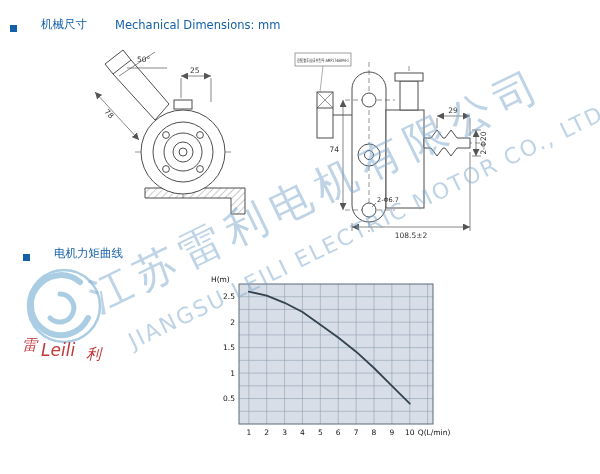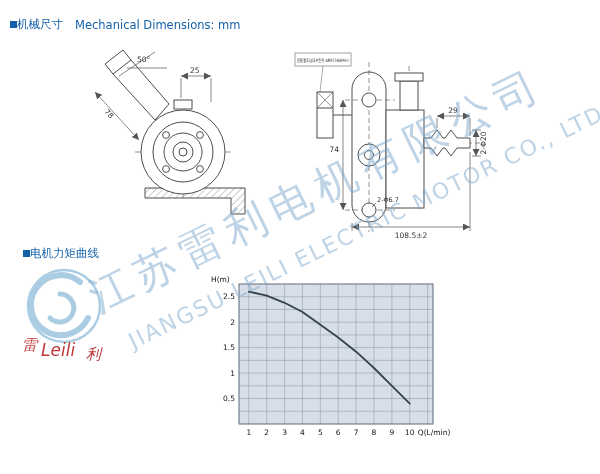--- a/index.html
+++ b/index.html
@@ -1,21 +1,21 @@
 <!DOCTYPE html>
 <html><head>
 <meta charset="utf-8">
 <style>
   *{margin:0;padding:0;box-sizing:border-box}
   html,body{width:600px;height:474px}
   body{position:relative;overflow:hidden;background:#fff;font-family:"DejaVu Sans","Liberation Sans",sans-serif}
   .page{position:absolute;inset:0;overflow:hidden}
-  .section-header{position:absolute;display:flex;align-items:center;gap:0;color:#1460a8;font-size:11.5px;z-index:4;white-space:nowrap}
+  .section-header{position:absolute;display:flex;align-items:flex-end;gap:24px;color:#1460a8;font-size:11.5px;z-index:4;white-space:nowrap}
   .bullet{width:7px;height:7px;background:#1460a8;display:inline-block;flex:0 0 auto}
-  .hdr-en{margin-left:12px}
+  .hdr-en{margin-left:4px}
   .wm{position:absolute;white-space:nowrap;color:rgba(125,170,205,.5);transform-origin:0 50%;z-index:5;pointer-events:none}
   .wm-zh{font-size:42px;letter-spacing:8px;left:92px;top:272px;transform:rotate(-26deg)}
   .wm-en{font-size:22px;letter-spacing:2px;left:130px;top:330px;transform:rotate(-26deg)}
   .drawing-svg{position:absolute;left:55px;top:42px;z-index:2}
   .logo-svg{position:absolute;left:14px;top:260px;z-index:3}
   .chart{position:absolute;left:205px;top:272px;width:252px;height:175px;z-index:4}
   svg text{font-family:"DejaVu Sans","Liberation Sans",sans-serif}
 </style>
 </head>
 <body>

